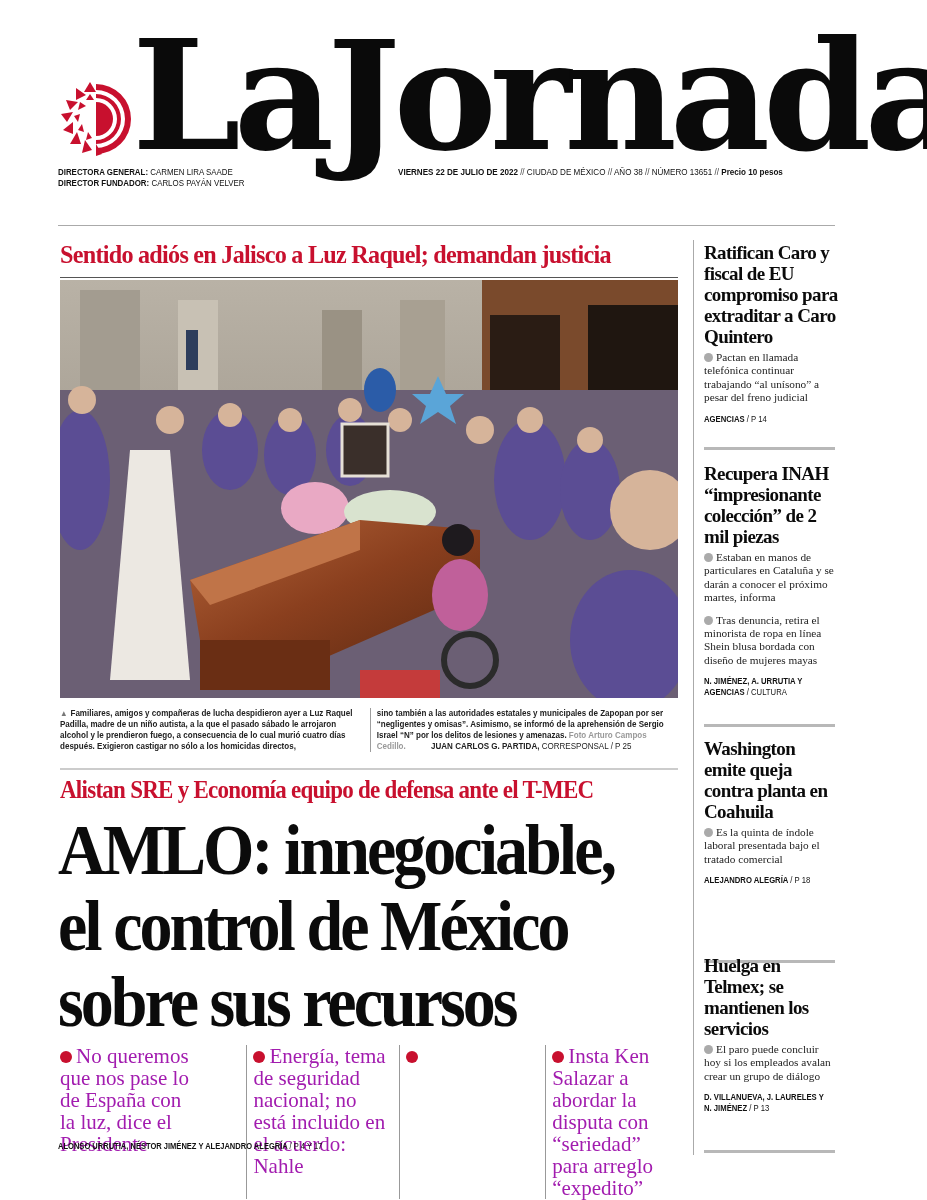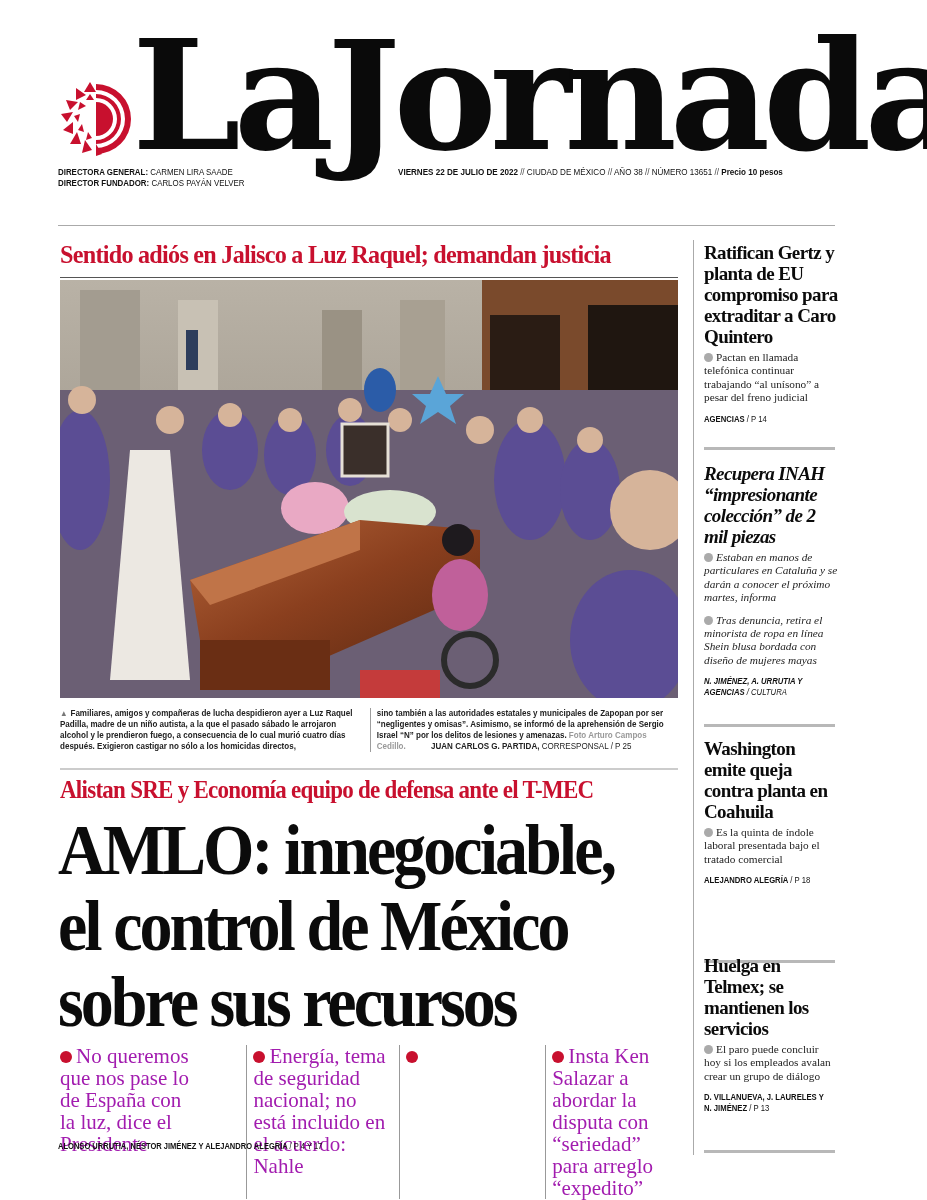--- a/index.html
+++ b/index.html
@@ -71,21 +71,21 @@
     font-family: "Liberation Serif", serif; font-weight: 700; font-size: 19px;
     line-height: 21px; letter-spacing: -0.6px; color: #0b0b0b; margin-bottom: 4px;
   }
   .side p { font-family: "Liberation Serif", serif; font-size: 11.3px; line-height: 13.4px; color: #222; margin-bottom: 9px; }
   .side p .gdot { display: inline-block; width: 9px; height: 9px; border-radius: 50%; background: #aaa; margin-right: 3px; vertical-align: -1px; }
   .side .byline { font-family: "Liberation Sans", sans-serif; font-size: 8.2px; line-height: 11px; font-weight: 700; color: #111; transform: scaleX(0.94); transform-origin: left top; }
   .side .byline .pg { font-weight: 400; }
   .side-rule { position: absolute; left: 704px; width: 131px; height: 3px; background: #b8b8b8; }
 
   .s1 { top: 242px; } .r1 { top: 447px; }
-  .s2 { top: 463px; font-style: italic; } .r2 { top: 724px; }
+  .s2 { top: 463px; } .r2 { top: 724px; }
   .s3 { top: 738px; } .r3 { top: 960px; }
   .s4 { top: 955px; } .r4 { top: 1150px; }
 </style>
 </head>
 <body>
 
 <header class="masthead">
   <svg class="logo-sun" viewBox="0 0 76 76">
     <g fill="#c8102e">
 
@@ -229,21 +229,21 @@
   <div class="bullet b4"><span class="dot"></span><span>Insta Ken Salazar a abordar la disputa con “seriedad” para arreglo “expedito”</span></div>
 </div>
 
 <div class="main-byline">
   <span>ALONSO URRUTIA, NÉSTOR JIMÉNEZ Y ALEJANDRO ALEGRÍA</span> <span class="pg">/ P 4 Y 17</span>
 </div>
 
 <div class="sidebar-divider"></div>
 
 <article class="side s1">
-  <h2>Ratifican Gertz y planta de EU compromiso para extraditar a Caro Quintero</h2>
+  <h2>Ratifican Caro y fiscal de EU compromiso para extraditar a Caro Quintero</h2>
   <p><span class="gdot"></span><span>Pactan en llamada telefónica continuar trabajando “al unísono” a pesar del freno judicial</span></p>
   <div class="byline"><span>AGENCIAS</span> <span class="pg">/ P 14</span></div>
 </article>
 <div class="side-rule r1"></div>
 
 <article class="side s2">
   <h2>Recupera INAH “impresionante colección” de 2 mil piezas</h2>
   <p><span class="gdot"></span><span>Estaban en manos de particulares en Cataluña y se darán a conocer el próximo martes, informa</span></p>
   <p><span class="gdot"></span><span>Tras denuncia, retira el minorista de ropa en línea Shein blusa bordada con diseño de mujeres mayas</span></p>
   <div class="byline"><span>N. JIMÉNEZ, A. URRUTIA Y AGENCIAS</span> <span class="pg">/ CULTURA</span></div>

